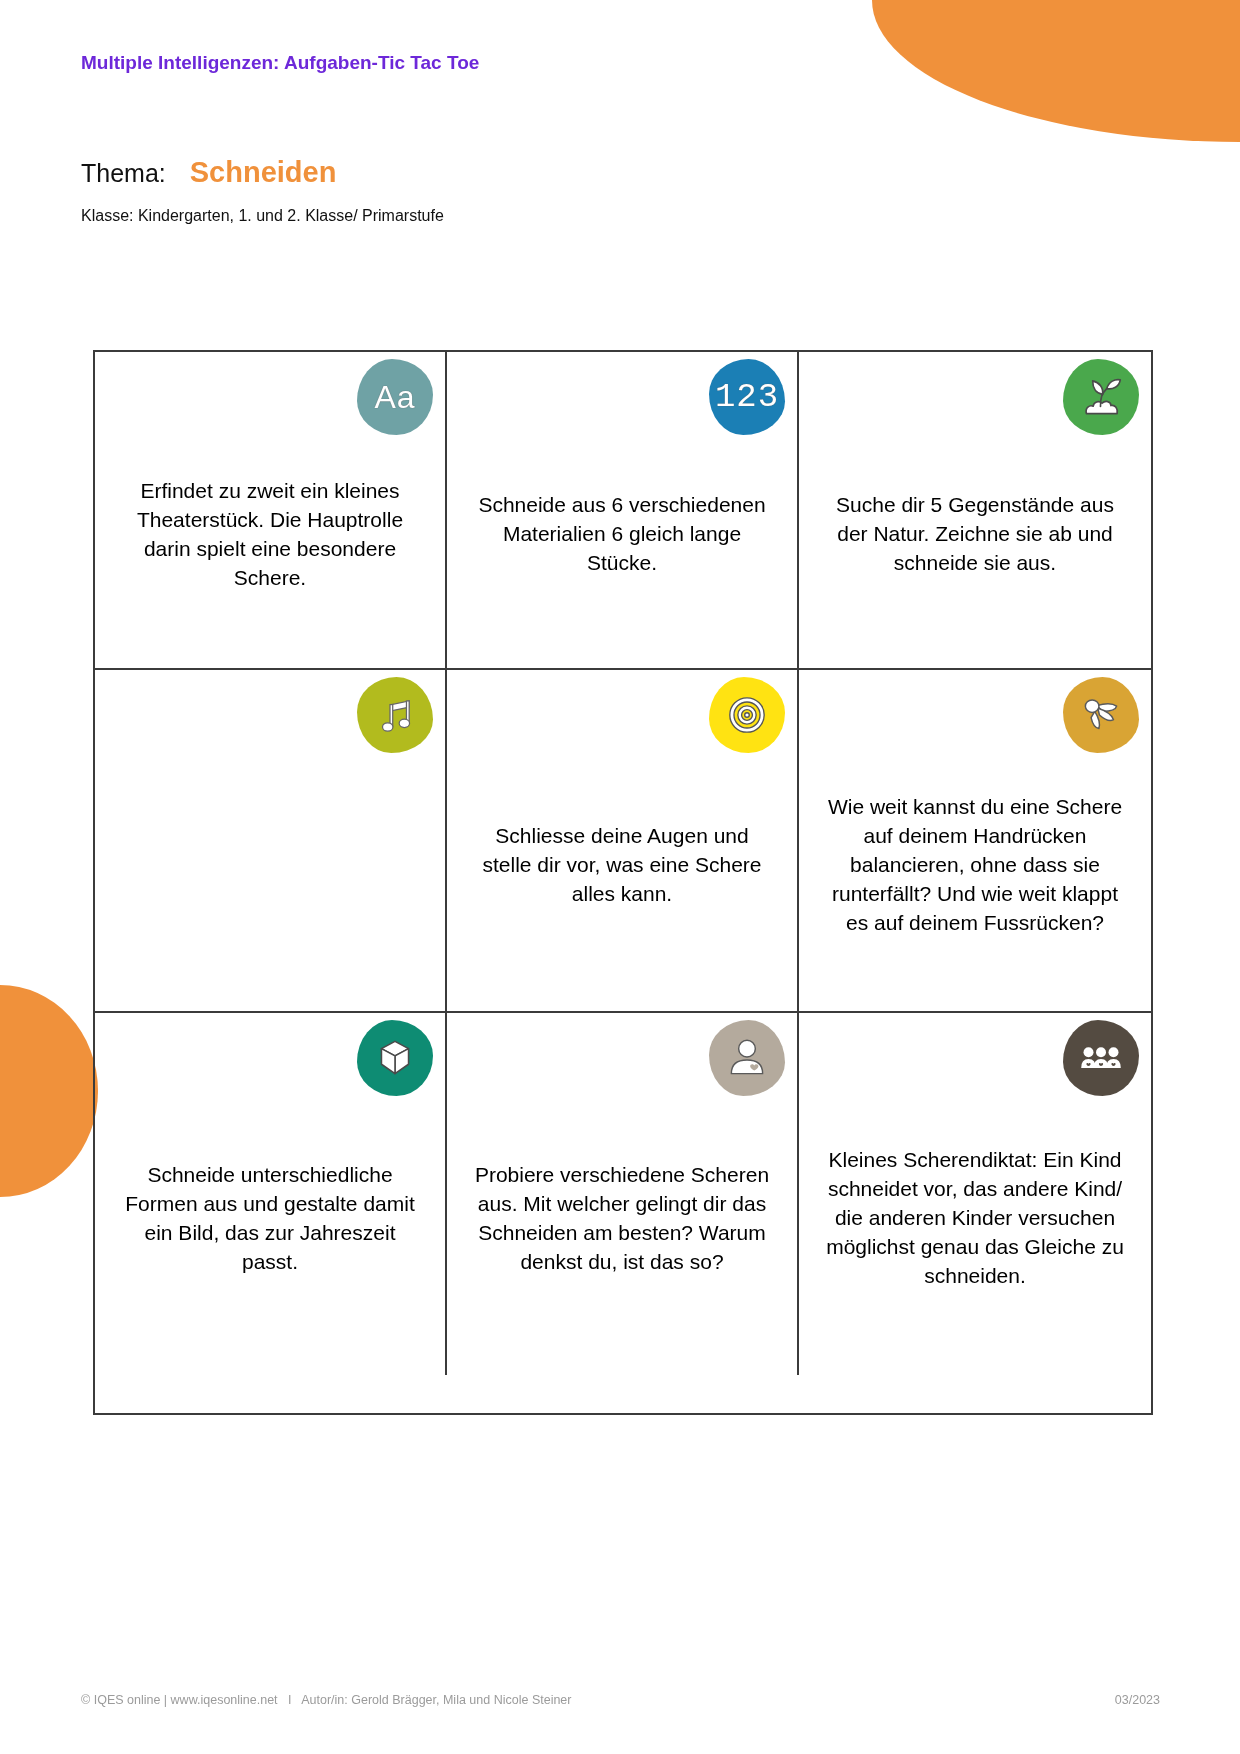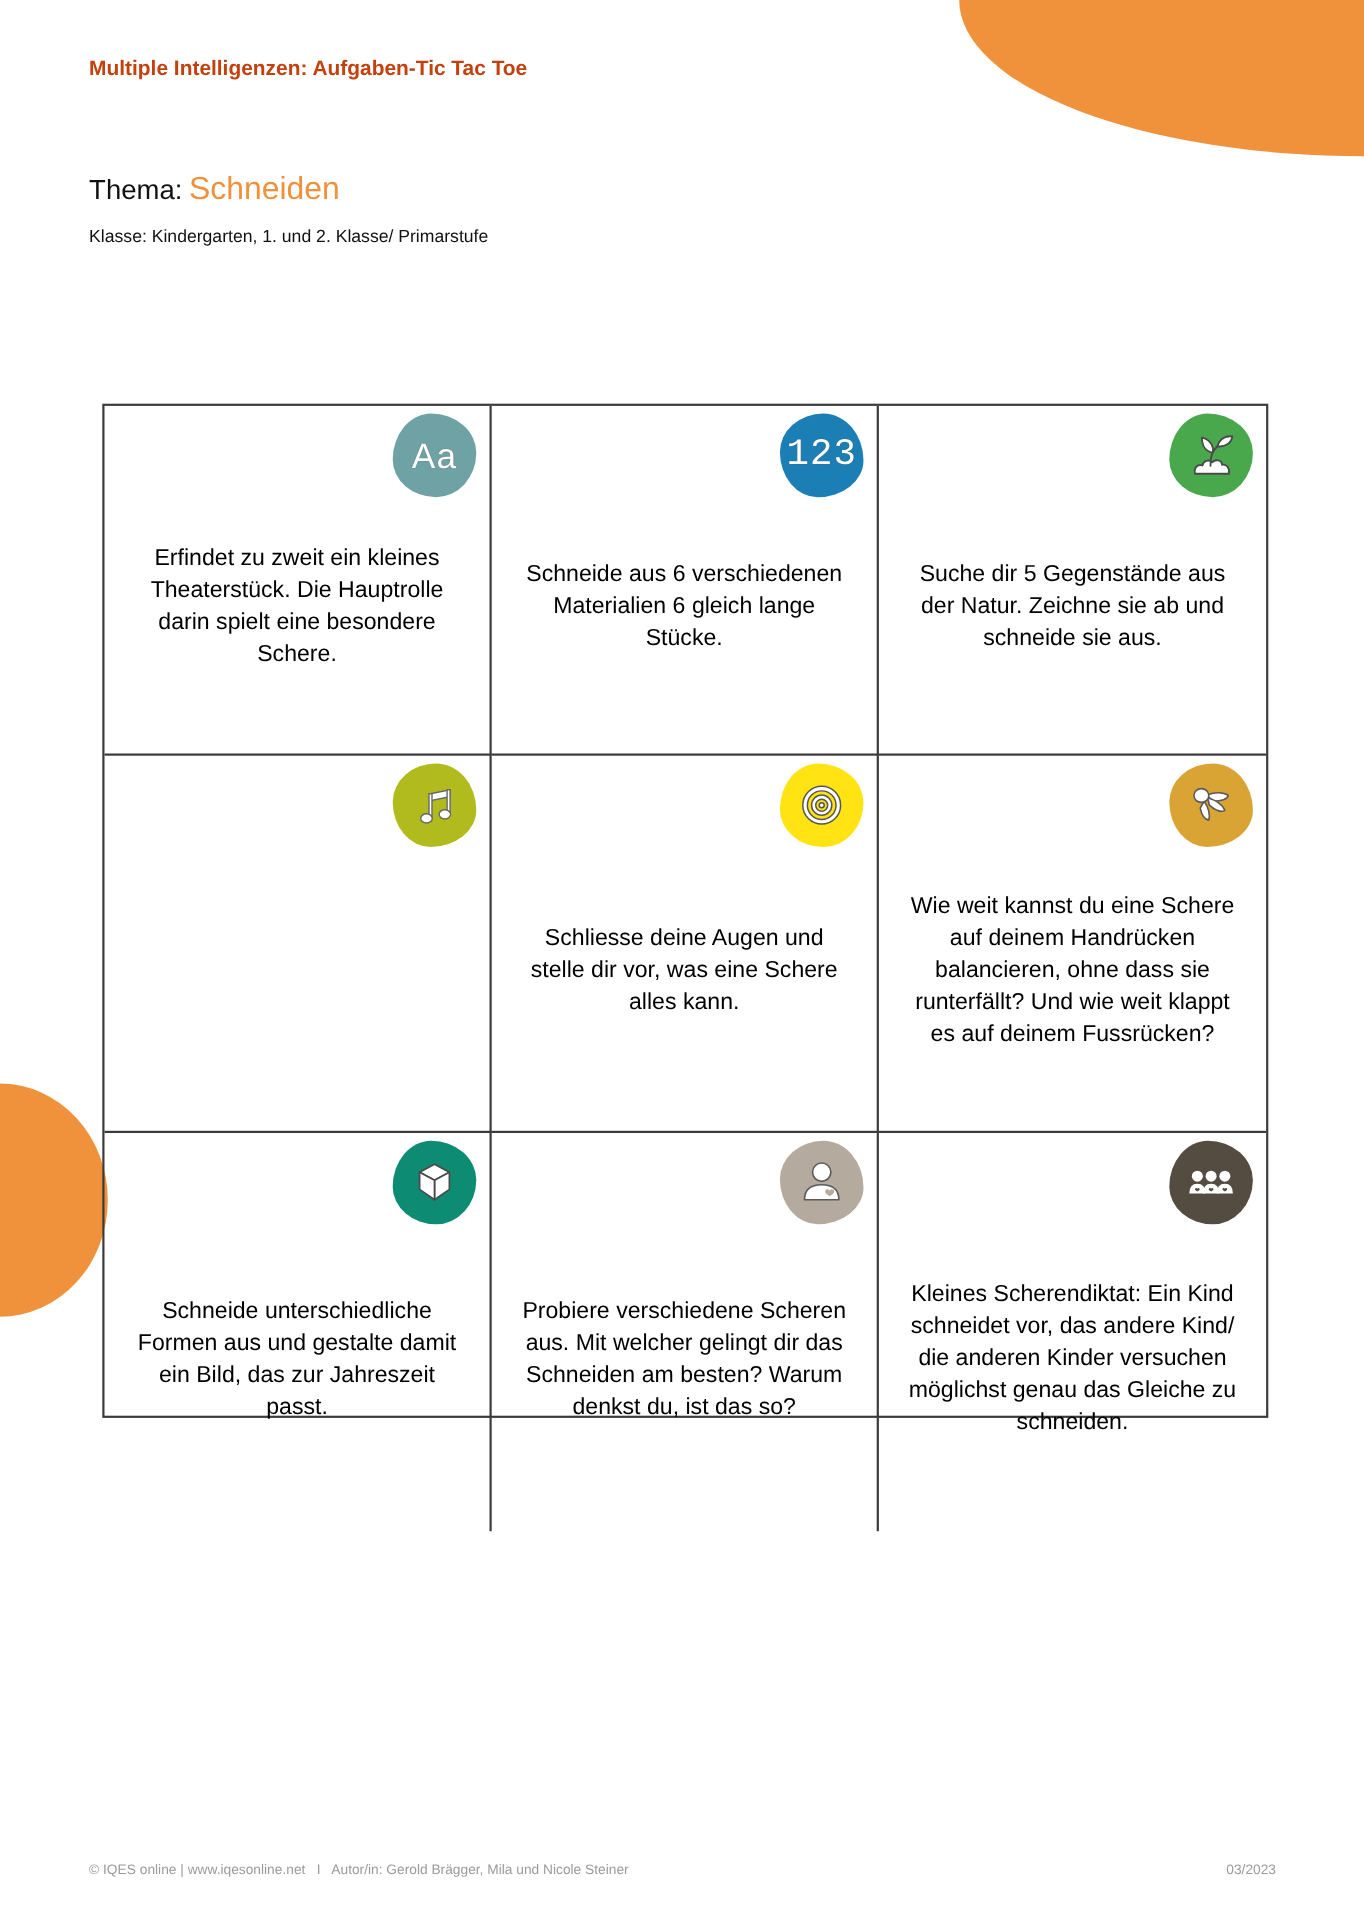--- a/index.html
+++ b/index.html
@@ -13,25 +13,25 @@
     position:absolute;top:0;right:0;width:368px;height:142px;
     border-bottom-left-radius:100% 100%;
   }
   .side-blob{
     position:absolute;left:-98px;top:985px;width:196px;height:212px;
     border-radius:50%;
   }
   
   .doc-header{position:absolute;left:81px;top:52px;font-size:19px;font-weight:bold;}
   .thema-line{position:absolute;left:81px;top:156px;font-size:25px;}
-  .thema-value{font-size:29px;font-weight:normal;margin-left:6px;}
+  .thema-value{font-size:29px;font-weight:bold;margin-left:24px;}
   .klasse-line{position:absolute;left:81px;top:207px;font-size:16px;}
   
   .ttt-grid{
-    position:absolute;left:93px;top:367px;width:1060px;height:922px;
+    position:absolute;left:93px;top:350px;width:1060px;height:1065px;
     display:grid;grid-template-columns:1fr 1fr 1fr;grid-template-rows:318px 343px 362px;
     border:2px solid #3b3b3b;box-sizing:border-box;
   }
   .cell{
     border-right:2px solid #3b3b3b;border-bottom:2px solid #3b3b3b;
     box-sizing:border-box;display:flex;flex-direction:column;
     padding:7px 12px 6px 12px;
   }
   .cell:nth-child(3n){border-right:none;}
   .cell:nth-child(n+7){border-bottom:none;}
@@ -57,21 +57,21 @@
     display:flex;justify-content:space-between;
     font-size:12.5px;color:#9b9b9b;white-space:pre;gap:32px;
   }
 </style>
 </head>
 <body>
 
 <div class="corner-blob" style="background-color: rgb(240, 145, 59);"></div>
 <div class="side-blob" style="background-color: rgb(240, 145, 59);"></div>
 
-<div class="doc-header" style="color: #c2410c; text-align: right;">Multiple Intelligenzen: Aufgaben-Tic Tac Toe</div>
+<div class="doc-header" style="color: #6d28d9; text-align: right;">Multiple Intelligenzen: Aufgaben-Tic Tac Toe</div>
 
 <div class="thema-line">
   <span>Thema:</span><span class="thema-value" style="color: rgb(240, 145, 59);">Schneiden</span>
 </div>
 
 <div class="klasse-line">Klasse: Kindergarten, 1. und 2. Klasse/ Primarstufe</div>
 
 <div class="ttt-grid">
 
   <div class="cell">

